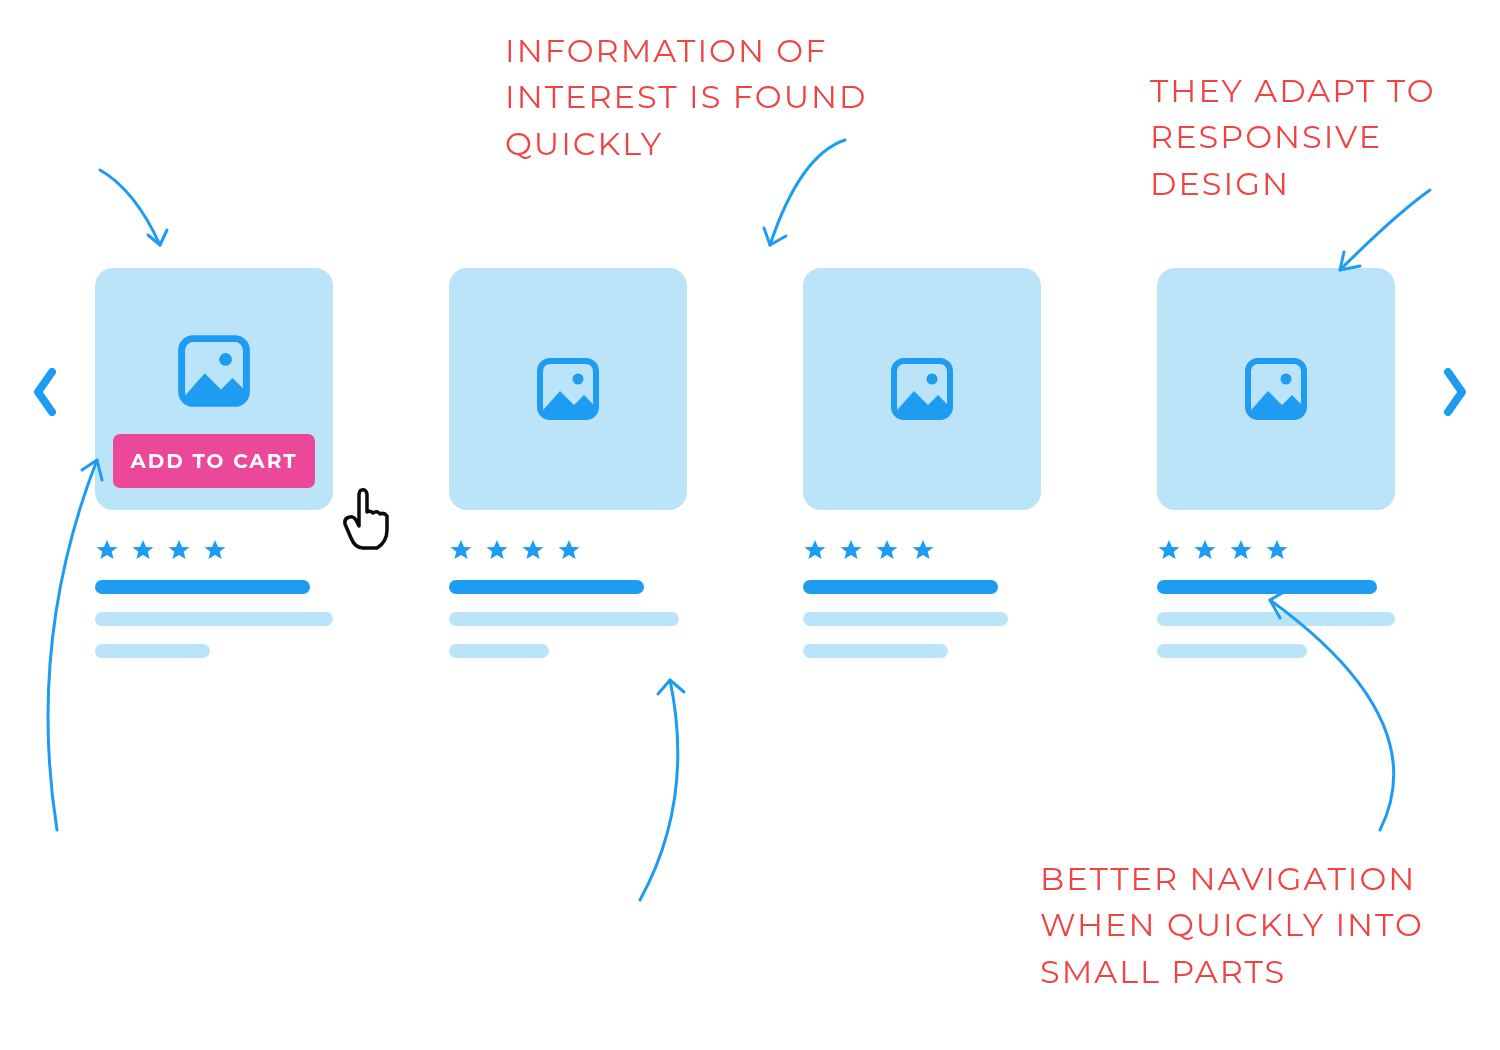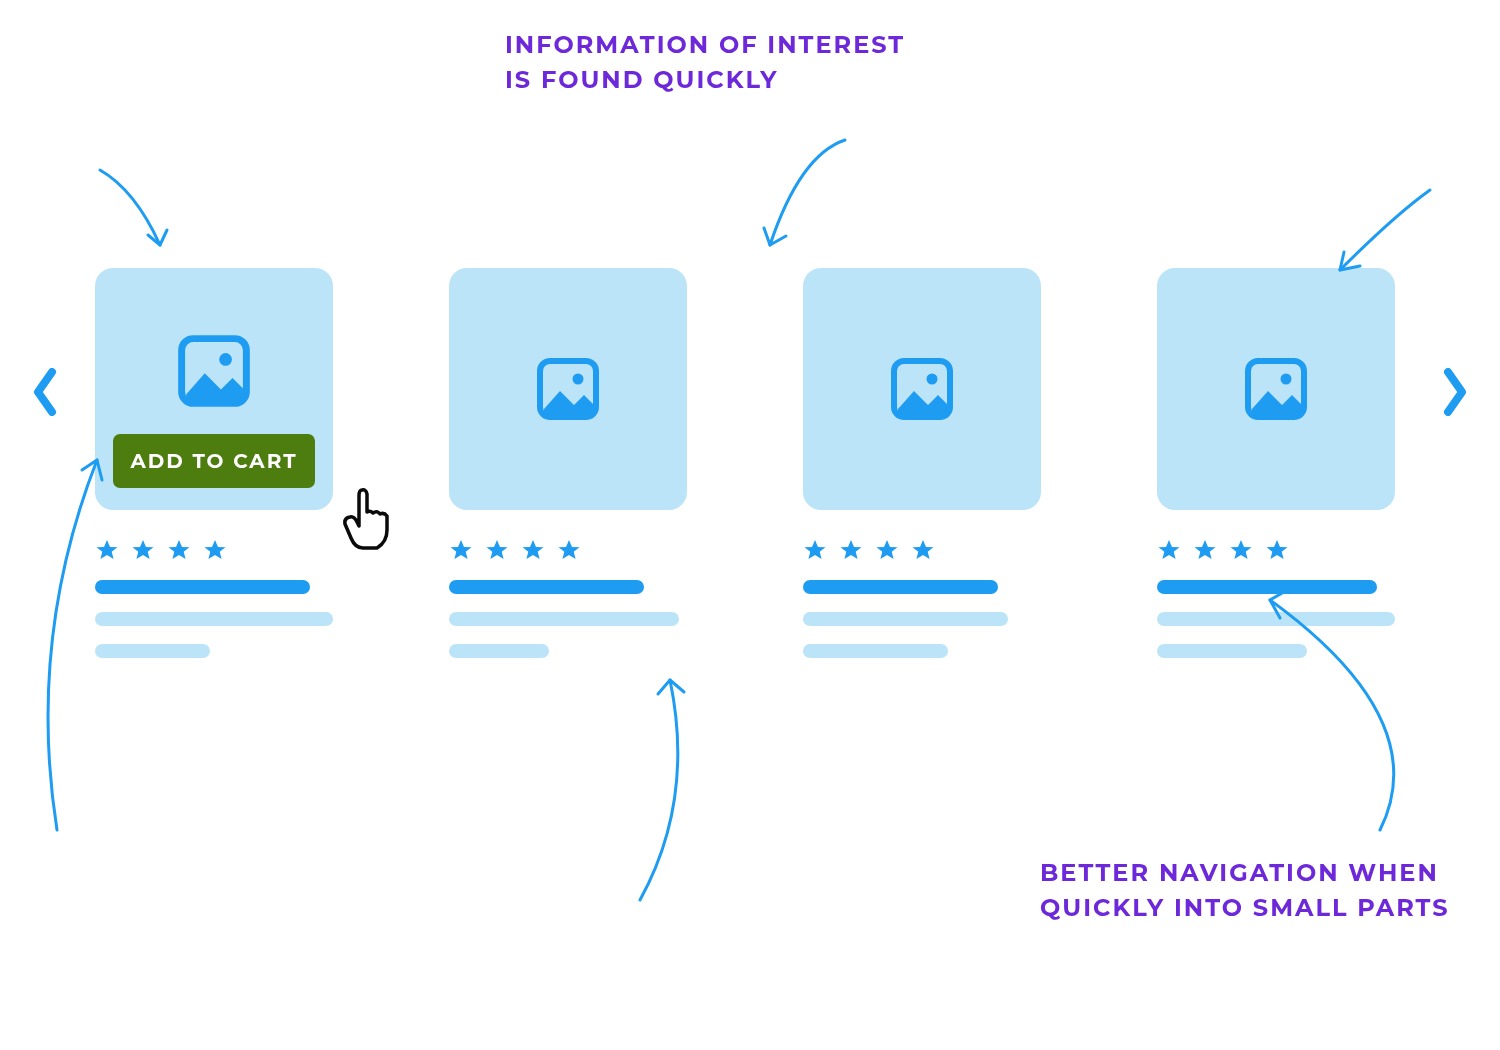--- a/index.html
+++ b/index.html
@@ -10,23 +10,23 @@
     height: 1050px;
     position: relative;
     overflow: hidden;
   }
   .stage {
     position: absolute;
     inset: 0;
   }
   .annotation {
     position: absolute;
-    color: #6d28d9;
-    font-weight: 700;
-    font-size: 24px;
+    color: #ef4444;
+    font-weight: 400;
+    font-size: 32px;
     letter-spacing: 2px;
     line-height: 1.45;
   }
   .cards-row {
     position: absolute;
     left: 95px;
     top: 268px;
     width: 1300px;
     display: flex;
     justify-content: space-between;
@@ -48,21 +48,21 @@
     justify-content: center;
   }
   .card.first .img-icon { margin-top: -36px; }
   .img-icon svg { display: block; }
   .add-btn {
     position: absolute;
     bottom: 22px;
     left: 18px;
     width: 202px;
     height: 54px;
-    background: #4d7c0f;
+    background: #ec4899;
     border-radius: 7px;
     display: flex;
     align-items: center;
     justify-content: center;
     color: #fff;
     font-weight: 700;
     letter-spacing: 2px;
     font-size: 20px;
   }
   .cursor {
@@ -98,20 +98,21 @@
   .arrow { position: absolute; pointer-events: none; }
 </style>
 </head>
 <body>
 
 <div class="stage">
 
 
   <div class="annotation" style="left:505px; top:28px; width:420px;">INFORMATION OF INTEREST IS FOUND QUICKLY</div>
 
+  <div class="annotation" style="left:1150px; top:68px; width:320px;">THEY ADAPT TO RESPONSIVE DESIGN</div>
 
 
 
   <div class="annotation" style="left:1040px; top:856px; width:430px;">BETTER NAVIGATION WHEN QUICKLY INTO SMALL PARTS</div>
 
   <div class="nav-chevron nav-left">
     <svg width="28" height="48" viewBox="0 0 28 48">
       <path d="M20 4 L6 24 L20 44" fill="none" stroke="#1E9CF2" stroke-width="8" stroke-linecap="round" stroke-linejoin="round"></path>
     </svg>
   </div>

